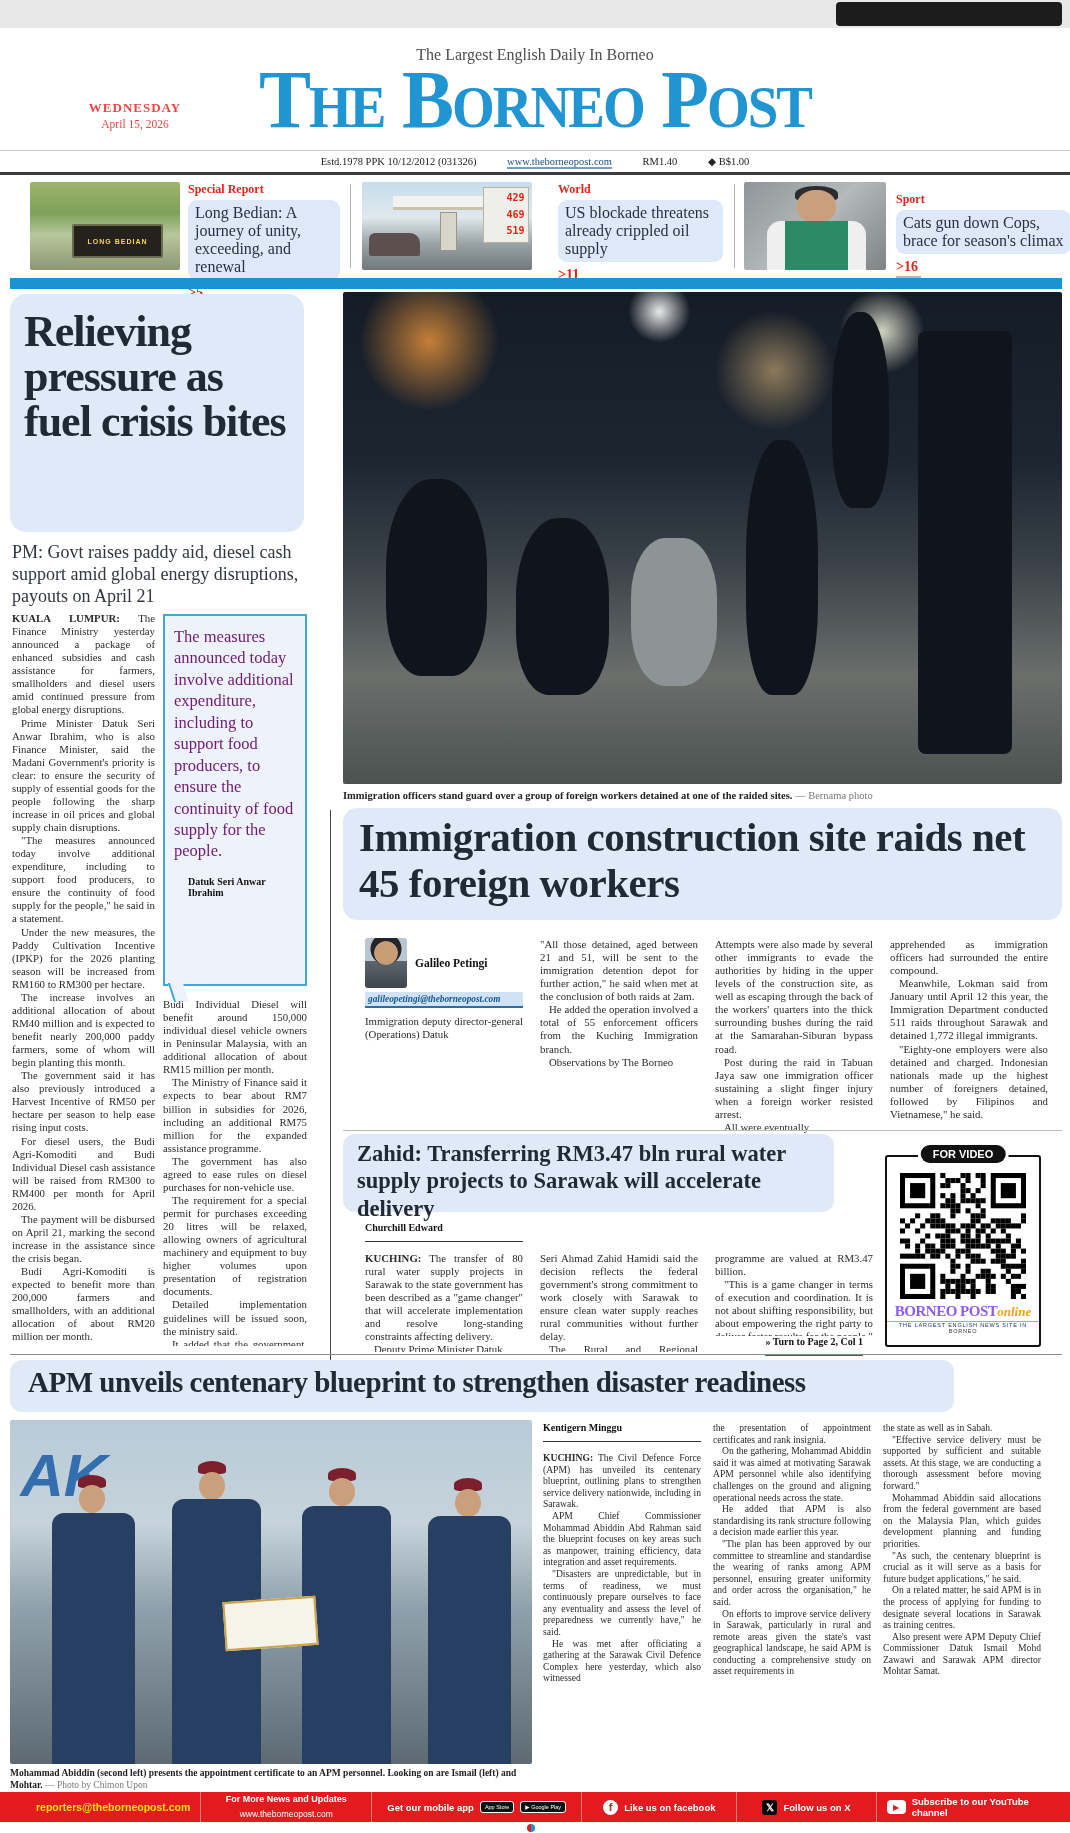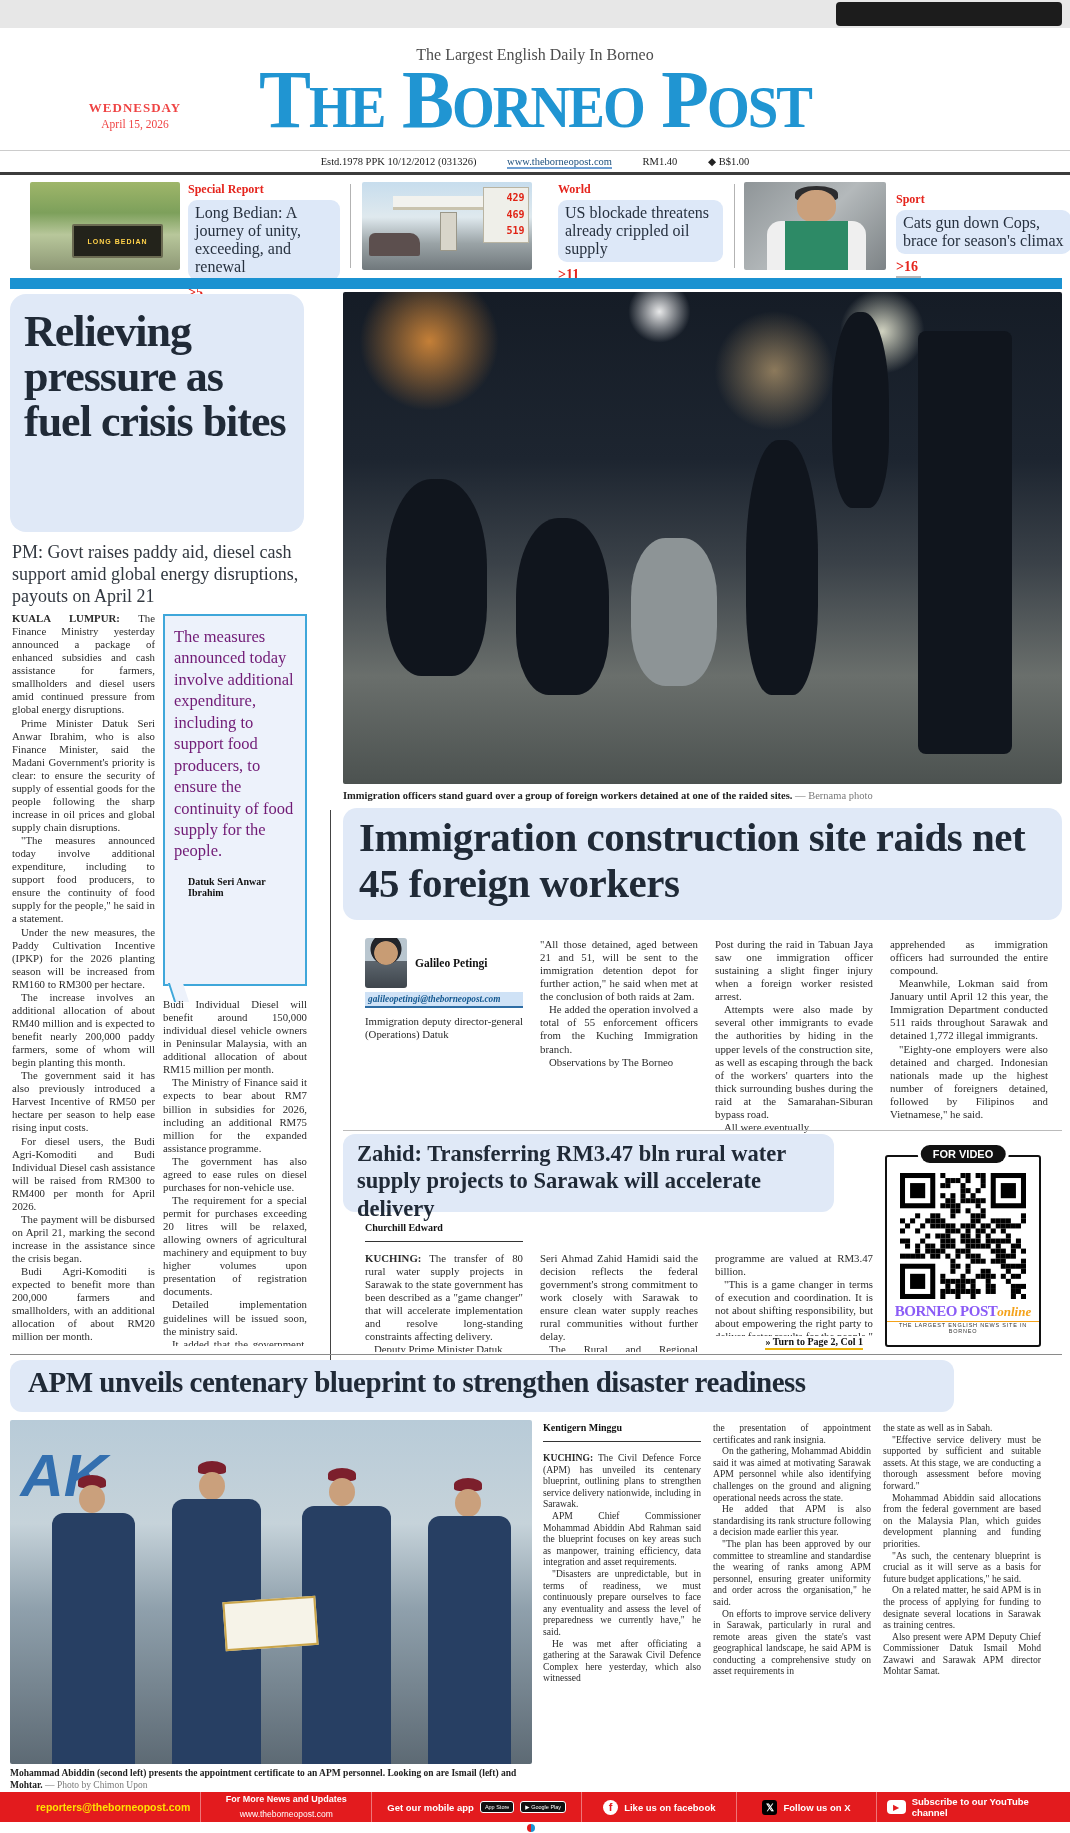--- a/index.html
+++ b/index.html
@@ -96,21 +96,21 @@
      white-space:nowrap;overflow:hidden;}
   .imm-rule{left:343px;top:1130px;width:719px;height:1px;background:#bbbbbb;}
   
   .zahid-panel{left:343px;top:1134px;width:491px;height:78px;background:#e0e9f7;border-radius:12px;}
   .zahid-headline{padding:6px 14px;font-size:22.5px;font-weight:bold;line-height:1.22;color:#202a37;}
   .byline-plain{font-weight:bold;font-size:10px;color:#111;border-bottom:1.5px solid #333;
      padding-bottom:8px;}
   .zahid-byline{left:365px;top:1222px;width:158px;}
   .zahid-col{top:1252px;width:158px;height:100px;}
   .turn-line{left:705px;top:1336px;width:158px;text-align:right;font-size:10px;font-weight:bold;color:#111;}
-  .turn-line span{border-bottom:2px solid #eab308;padding-bottom:1px;margin-left:8px;}
+  .turn-line span{border-bottom:2px solid #15803d;padding-bottom:7px;margin-left:8px;}
   
   .video-box{left:885px;top:1155px;width:156px;height:192px;background:#fff;
      border:2.5px solid #111;border-radius:3px;box-sizing:border-box;}
   .video-pill{position:absolute;left:50%;top:-12px;transform:translateX(-50%);
      background:#111;color:#fff;font-family:"Liberation Sans",sans-serif;font-weight:bold;
      font-size:11px;padding:3px 12px;border-radius:12px;box-shadow:0 0 0 3px #fff;white-space:nowrap;}
   .qr-wrap{position:absolute;left:50%;top:16px;transform:translateX(-50%);width:126px;height:126px;}
   .qr-brand{position:absolute;left:0;top:146px;width:100%;text-align:center;line-height:1;}
   .qr-brand-main{font-weight:bold;font-size:15px;color:#8b5cf6;letter-spacing:-0.5px;}
   .qr-brand-suffix{font-style:italic;font-weight:bold;font-size:13px;color:#f4a21a;}
@@ -272,22 +272,22 @@
     <div class="cols" style="height:116px;">
         <p>Immigration deputy director-general (Operations) Datuk</p>
       </div>
   </div>
   <div class="abs cols imm-col" style="left:540px;">
       <p>"All those detained, aged between 21 and 51, will be sent to the immigration detention depot for further action," he said when met at the conclusion of both raids at 2am.</p>
       <p>He added the operation involved a total of 55 enforcement officers from the Kuching Immigration branch.</p>
       <p>Observations by The Borneo</p>
     </div>
   <div class="abs cols imm-col" style="left:715px;">
+      <p>Attempts were also made by several other immigrants to evade the authorities by hiding in the upper levels of the construction site, as well as escaping through the back of the workers' quarters into the thick surrounding bushes during the raid at the Samarahan-Siburan bypass road.</p>
       <p>Post during the raid in Tabuan Jaya saw one immigration officer sustaining a slight finger injury when a foreign worker resisted arrest.</p>
-      <p>Attempts were also made by several other immigrants to evade the authorities by hiding in the upper levels of the construction site, as well as escaping through the back of the workers' quarters into the thick surrounding bushes during the raid at the Samarahan-Siburan bypass road.</p>
       <p>All were eventually</p>
     </div>
   <div class="abs cols imm-col" style="left:890px;">
       <p>apprehended as immigration officers had surrounded the entire compound.</p>
       <p>Meanwhile, Lokman said from January until April 12 this year, the Immigration Department conducted 511 raids throughout Sarawak and detained 1,772 illegal immigrants.</p>
       <p>"Eighty-one employers were also detained and charged. Indonesian nationals made up the highest number of foreigners detained, followed by Filipinos and Vietnamese," he said.</p>
     </div>
   <div class="abs imm-rule"></div>
 
   <div class="abs zahid-panel">

